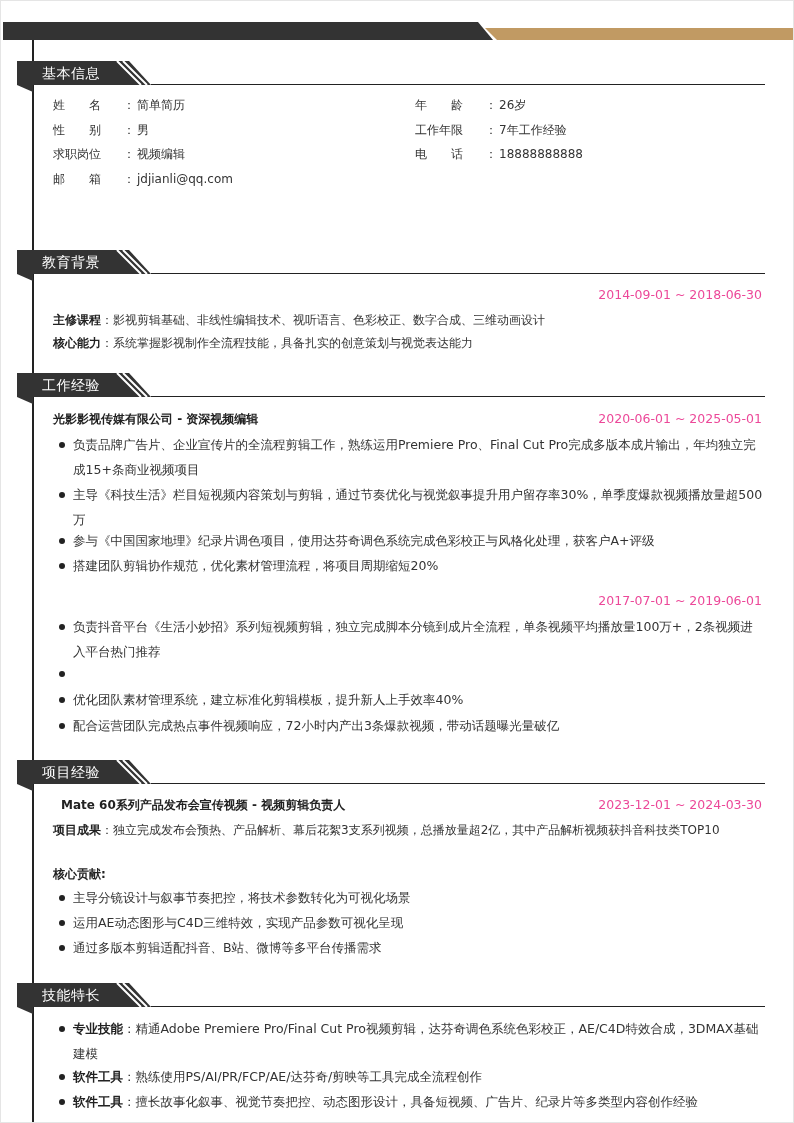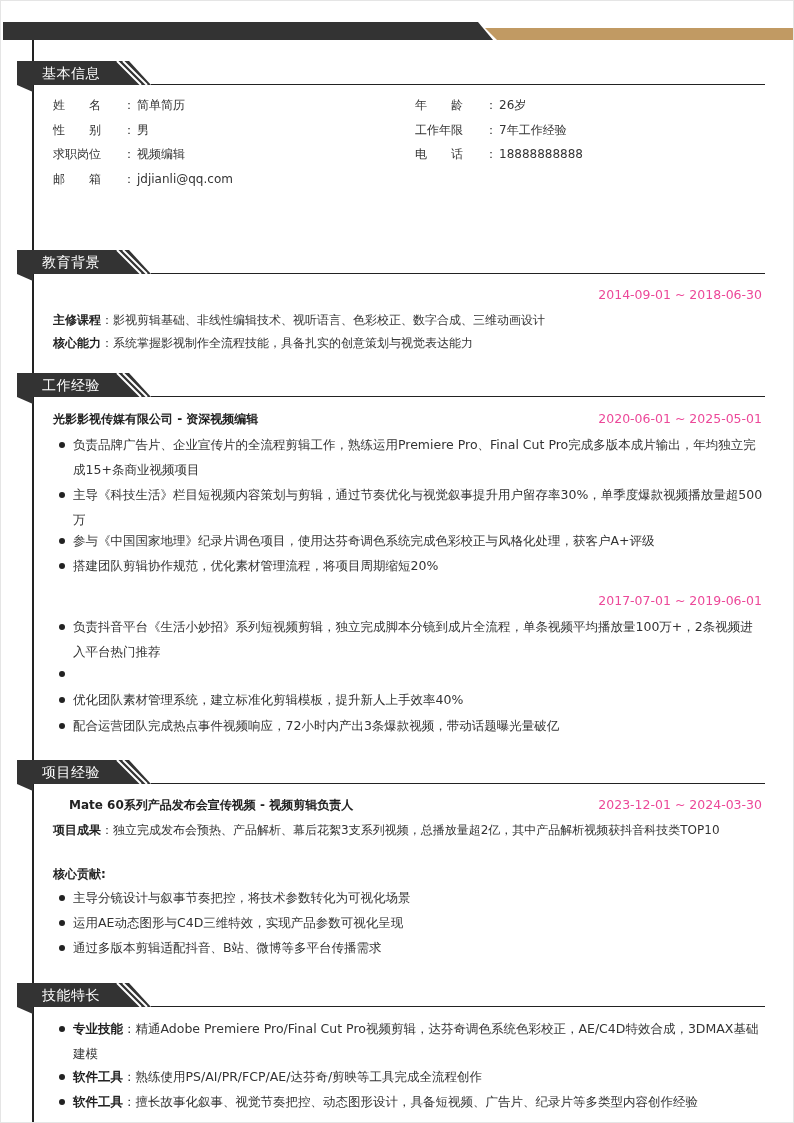--- a/index.html
+++ b/index.html
@@ -99,21 +99,21 @@
 
   <div class="section-head" style="top:759px">
     <div class="tab"></div>
     <svg class="stripes" viewBox="0 0 40 24">
         <path d="M2 0 L26 24 M8 0 L32 24" stroke="#fff" stroke-width="2"></path>
       </svg>
     <div class="fold"></div>
     <div class="title">项目经验</div>
     <div class="line"></div>
   </div>
-  <div class="row b" style="left:68px;top:795px">Mate 60系列产品发布会宣传视频 - 视频剪辑负责人</div>
+  <div class="row b" style="left:60px;top:795px">Mate 60系列产品发布会宣传视频 - 视频剪辑负责人</div>
   <div class="date" style="top:795px">2023-12-01 ~ 2024-03-30</div>
   <div class="row" style="left:52px;top:820px"><span class="b">项目成果</span><span>：独立完成发布会预热、产品解析、幕后花絮3支系列视频，总播放量超2亿，其中产品解析视频获抖音科技类TOP10</span></div>
   <div class="row b" style="left:52px;top:864px">核心贡献:</div>
   <div class="bullet" style="top:894px"></div>
   <div class="btext" style="top:884px">主导分镜设计与叙事节奏把控，将技术参数转化为可视化场景</div>
   <div class="bullet" style="top:919px"></div>
   <div class="btext" style="top:909px">运用AE动态图形与C4D三维特效，实现产品参数可视化呈现</div>
   <div class="bullet" style="top:944px"></div>
   <div class="btext" style="top:934px">通过多版本剪辑适配抖音、B站、微博等多平台传播需求</div>
 

